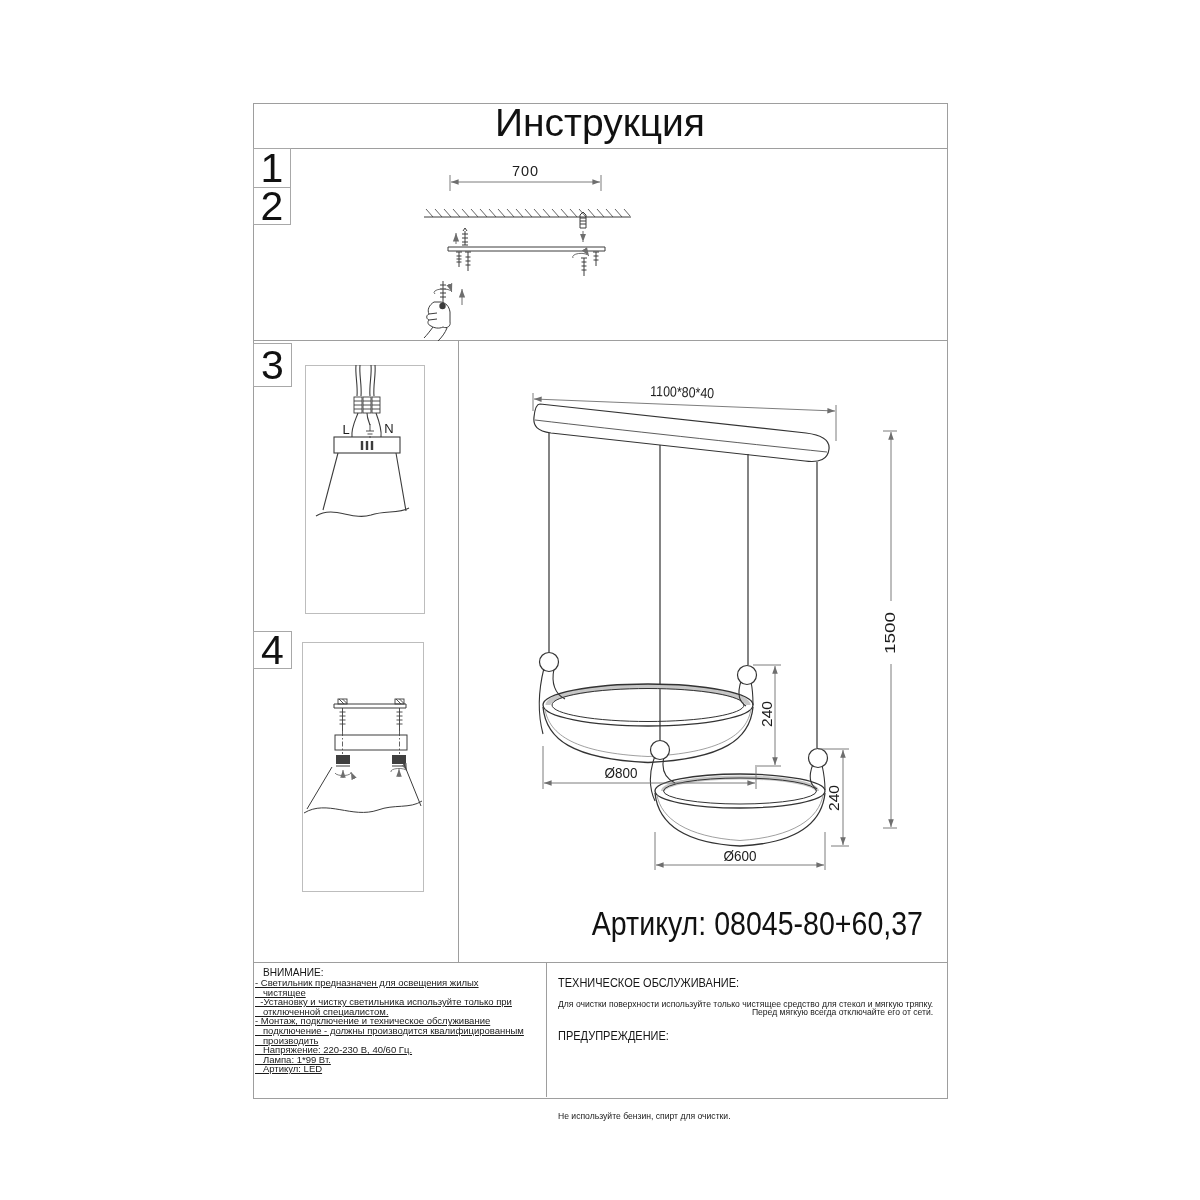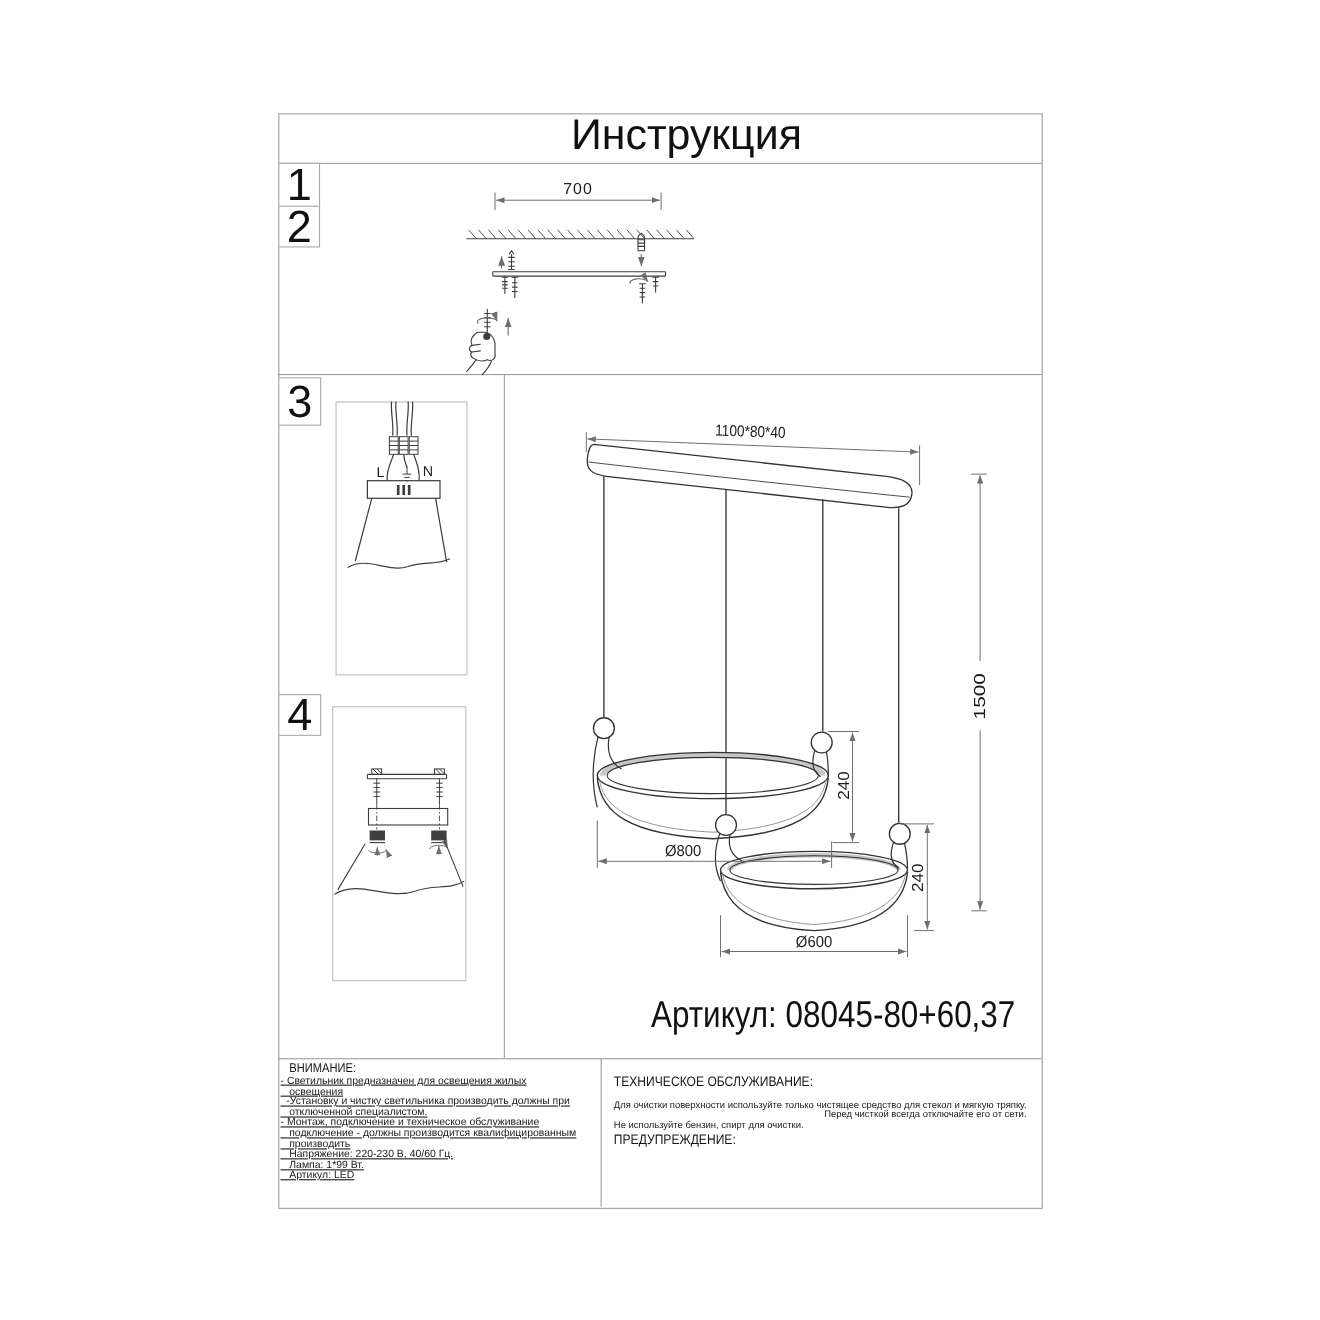--- a/index.html
+++ b/index.html
@@ -5,21 +5,21 @@
   html,body{margin:0;padding:0;}
   body{width:1200px;height:1200px;background:#ffffff;position:relative;
        font-family:"Liberation Sans","DejaVu Sans",sans-serif;color:#1c1c1c;}
   .abs{position:absolute;}
   .frame{border:1px solid #9e9e9e;background:#fff;}
   .hline{background:#9e9e9e;height:1px;}
   .vline{background:#9e9e9e;width:1px;}
   .stepbox{border:1px solid #a8a8a8;background:#fff;display:flex;align-items:center;justify-content:center;
            font-size:41px;color:#111;}
   .innerbox{border:1px solid #bdbdbd;background:#fff;}
-  .title{text-align:center;font-size:39px;color:#111;line-height:46px;padding-left:24px;}
+  .title{text-align:center;font-size:39px;color:#111;line-height:46px;}
   .artikul{text-align:center;font-size:34px;line-height:40px;color:#111;
            transform:scaleX(0.84);transform-origin:50% 50%;white-space:nowrap;}
   .blk-head{font-size:11.5px;color:#161616;transform:scaleX(0.88);transform-origin:0 0;white-space:nowrap;}
   .att-lines{font-size:9.5px;line-height:9.6px;color:#1a1a1a;}
   .att-lines div{white-space:pre;text-decoration:underline;}
   .body-sm{font-size:8.6px;line-height:8px;color:#1a1a1a;white-space:nowrap;}
   svg{position:absolute;overflow:visible;}
   svg text{font-family:"Liberation Sans","DejaVu Sans",sans-serif;fill:#1c1c1c;}
   .dim-t{font-size:14.5px;}
 </style>
@@ -226,30 +226,30 @@
   <text class="dim-t" x="621" y="778" text-anchor="middle" textLength="33" lengthAdjust="spacingAndGlyphs">Ø800</text>
   <text class="dim-t" x="839" y="798" text-anchor="middle" textLength="26" lengthAdjust="spacingAndGlyphs" transform="rotate(-90 839 798)">240</text>
   <text class="dim-t" x="740" y="861" text-anchor="middle" textLength="33" lengthAdjust="spacingAndGlyphs">Ø600</text>
 </svg>
 
 <div class="abs artikul" style="left:563px;top:903px;width:360px;">Артикул: 08045-80+60,37</div>
 
 <div class="abs blk-head" style="left:263px;top:966px;">ВНИМАНИЕ:</div>
 <div class="abs att-lines" style="left:255px;top:978px;width:286px;">
   <div>- Светильник предназначен для освещения жилых</div>
-  <div>   освещения</div>
-  <div>  -Установку и чистку светильника производить должны при</div>
+  <div>   чистящее</div>
+  <div>  -Установку и чистку светильника используйте только при</div>
   <div>   отключенной специалистом.</div>
   <div>- Монтаж, подключение и техническое обслуживание</div>
   <div>   подключение - должны производится квалифицированным</div>
   <div>   производить</div>
   <div>   Напряжение: 220-230 В, 40/60 Гц.</div>
   <div>   Лампа: 1*99 Вт.</div>
   <div>   Артикул: LED</div>
 </div>
 
 <div class="abs blk-head" style="left:558px;top:976px;font-size:12.5px;">ТЕХНИЧЕСКОЕ ОБСЛУЖИВАНИЕ:</div>
 <div class="abs body-sm" style="left:558px;top:1000px;text-align:right;">
   <div>Для очистки поверхности используйте только чистящее средство для стекол и мягкую тряпку.</div>
-  <div>Перед чисткой всегда отключайте его от сети.</div>
+  <div>Перед мягкую всегда отключайте его от сети.</div>
 </div>
 <div class="abs blk-head" style="left:558px;top:1029px;font-size:12.5px;">ПРЕДУПРЕЖДЕНИЕ:</div>
-<div class="abs body-sm" style="left:558px;top:1018px;text-align:right;">Не используйте бензин, спирт для очистки.</div>
+<div class="abs body-sm" style="left:558px;top:1112px;text-align:right;">Не используйте бензин, спирт для очистки.</div>
 
 </body></html>

